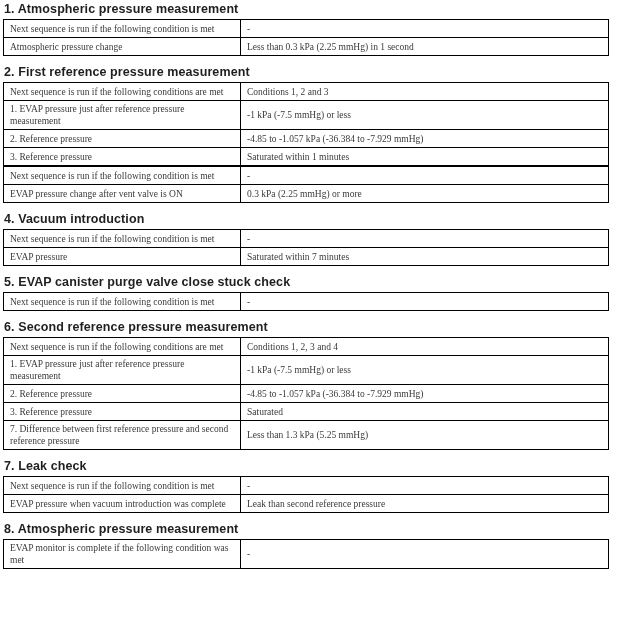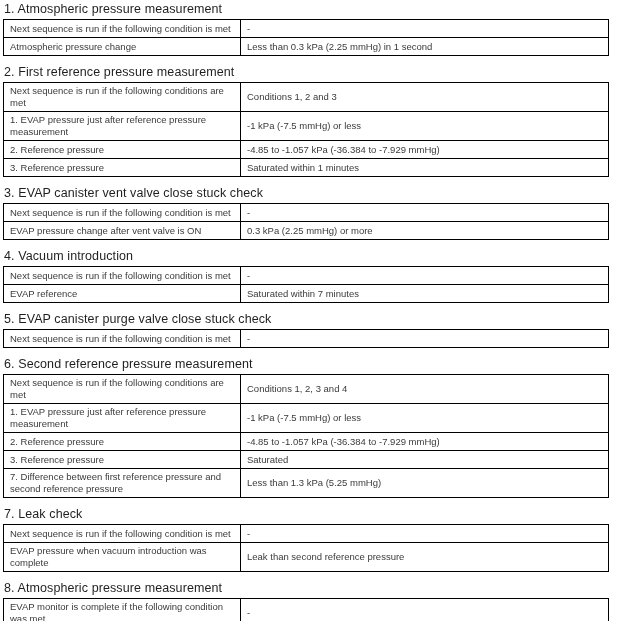--- a/index.html
+++ b/index.html
@@ -14,32 +14,33 @@
     overflow: hidden;
     box-sizing: border-box;
   }
   #sections-root {
     padding: 1px 0 0 3px;
   }
   .sec { }
   .sec-title {
     font-size: 12.5px;
     line-height: 14px;
-    font-weight: normal;
+    font-weight: bold;
     color: #1f1f1f;
     margin: 9px 0 3px 1px;
     letter-spacing: 0.1px;
   }
   .sec:first-child .sec-title {
     margin-top: 1px;
   }
   .sec-table {
     border-collapse: collapse;
     width: 605px;
     table-layout: fixed;
+    font-family: Liberation Serif, serif;
   }
   .sec-table td {
     border: 1px solid #000000;
     font-size: 9.5px;
     line-height: 12px;
     color: #3a3a3a;
     padding: 2px 6px;
     height: 13px;
     vertical-align: middle;
     word-wrap: break-word;
@@ -97,21 +98,20 @@
 
   <tr>
     <td>3. Reference pressure</td>
     <td>Saturated within 1 minutes</td>
   </tr>
 </tbody>
     </table>
   </section>
 
   <section class="sec">
-    <h2 class="sec-title">3. EVAP canister vent valve close stuck check</h2>
     <table class="sec-table">
       <colgroup>
         <col class="col-label">
         <col class="col-value">
       </colgroup>
       <tbody>
   <tr>
     <td>Next sequence is run if the following condition is met</td>
     <td>-</td>
   </tr>
@@ -131,21 +131,21 @@
         <col class="col-label">
         <col class="col-value">
       </colgroup>
       <tbody>
   <tr>
     <td>Next sequence is run if the following condition is met</td>
     <td>-</td>
   </tr>
 
   <tr>
-    <td>EVAP reference</td>
+    <td>EVAP pressure</td>
     <td>Saturated within 7 minutes</td>
   </tr>
 </tbody>
     </table>
   </section>
 
   <section class="sec">
     <h2 class="sec-title">5. EVAP canister purge valve close stuck check</h2>
     <table class="sec-table">
       <colgroup>

